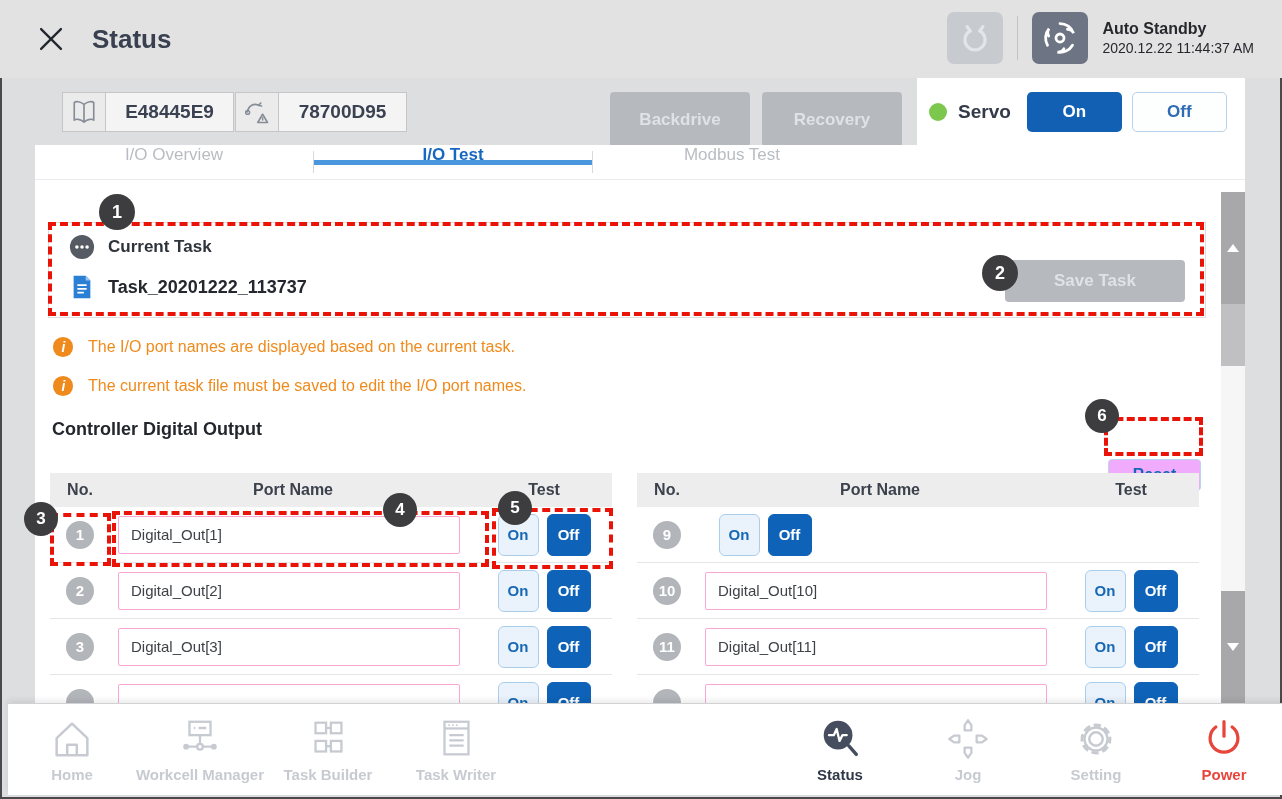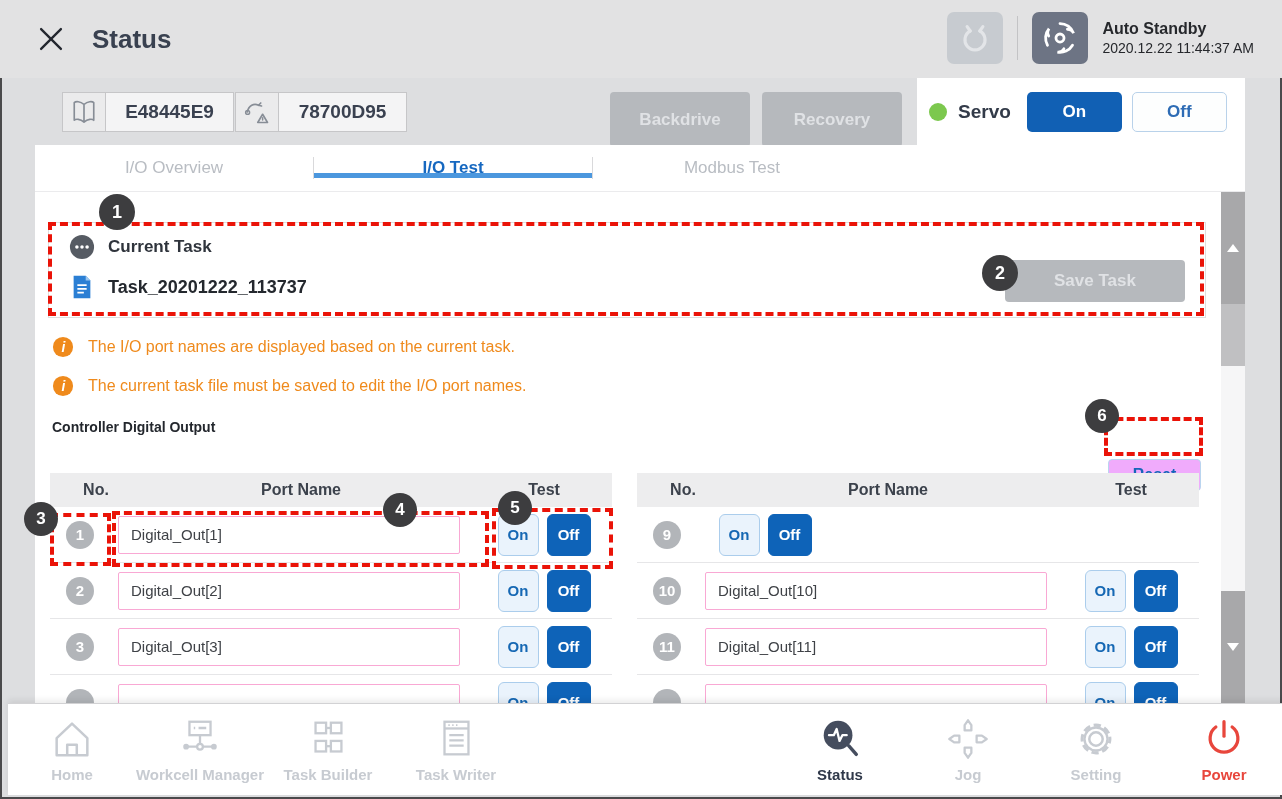--- a/index.html
+++ b/index.html
@@ -33,50 +33,50 @@
         display:flex;align-items:center;}
   .servo-dot{width:18px;height:18px;border-radius:50%;background:#7cc84e;margin-left:12px;}
   .servo-label{font-size:19px;font-weight:bold;color:#333b49;margin-left:11px;}
   .btn-on{margin-left:16px;width:95px;height:40px;background:#1160b4;color:#fff;border:none;border-radius:5px;
         font-size:17px;font-weight:bold;cursor:pointer;}
   .btn-off-outline{margin-left:10px;width:95px;height:40px;background:#fdfefe;color:#2e6cb5;
         border:1px solid #b9d2ea;border-radius:5px;font-size:17px;font-weight:bold;cursor:pointer;}
 
   
   .panel{position:absolute;left:35px;top:145px;width:1210px;height:558px;background:#fff;}
-  .tabrow{position:relative;height:47px;border-bottom:1px solid #ebebed;display:flex;align-items:center;}
+  .tabrow{position:relative;height:35px;border-bottom:1px solid #ebebed;display:flex;align-items:flex-start;}
   .tab{position:relative;width:278px;display:flex;align-items:center;justify-content:center;
        font-size:17px;color:#b9bdc3;cursor:pointer;}
   .tab.active{color:#1668c0;font-weight:bold;}
   .tab.active::after{content:"";position:absolute;left:0;right:0;bottom:0;height:5px;background:#4b97de;}
   .tab-div{width:1px;height:22px;background:#d9d9db;align-self:center;}
 
   .content{position:absolute;left:0;top:47px;right:0;bottom:0;overflow:hidden;}
 
   
   .task-card{position:absolute;left:13px;top:30px;width:1158px;height:96px;border:1px solid #dedede;background:#fff;}
   .ct-row{position:absolute;left:20px;display:flex;align-items:center;gap:13px;}
   .ct-label{font-size:17px;font-weight:bold;color:#2f343c;}
   .ct-task{font-size:18px;font-weight:bold;color:#24282e;}
   .save-btn{position:absolute;right:20px;top:37px;width:180px;height:42px;background:#b6b9bd;border:none;border-radius:4px;
        color:#e0e2e5;font-size:17px;font-weight:bold;cursor:pointer;}
 
   
   .notice{position:absolute;left:17px;display:flex;align-items:center;gap:14px;height:24px;}
   .notice span{font-size:16px;color:#ef8a1c;}
 
-  .section-heading{position:absolute;left:17px;top:227px;font-size:14px;font-weight:bold;color:#23272d;}
+  .section-heading{position:absolute;left:17px;top:227px;font-size:18px;font-weight:bold;color:#23272d;}
   .reset-btn{position:absolute;left:1073px;top:228px;width:93px;height:32px;background:#f0abfc;
        border:1px solid #bad5ef;border-radius:4px;color:#1566b8;font-size:16px;font-weight:bold;cursor:pointer;margin-top:39px;}
 
   
   .io-table{position:absolute;left:15px;top:281px;width:1150px;}
   .halves{display:flex;gap:25px;}
   .half{width:562px;}
-  .thead{height:34px;background:#ededee;display:flex;align-items:center;padding-left:16px;}
+  .thead{height:34px;background:#ededee;display:flex;align-items:center;}
   .thead .h-no{width:60px;text-align:center;}
   .thead .h-port{flex:1;text-align:center;}
   .thead .h-test{width:136px;text-align:center;}
   .thead div{font-size:16px;font-weight:bold;color:#3c424c;}
   .trow{height:56px;display:flex;align-items:center;border-bottom:1px solid #e6e6e8;}
   .cell-no{width:60px;display:flex;justify-content:center;}
   .num-circle{width:28px;height:28px;border-radius:50%;background:#b2b5b9;color:#fff;
        font-size:15px;font-weight:bold;display:flex;align-items:center;justify-content:center;}
   .cell-port{flex:1;padding:0 16px 0 8px;}
   .cell-port input{width:100%;height:38px;border:1px solid #f9a8d4;border-radius:2px;background:#fff;

